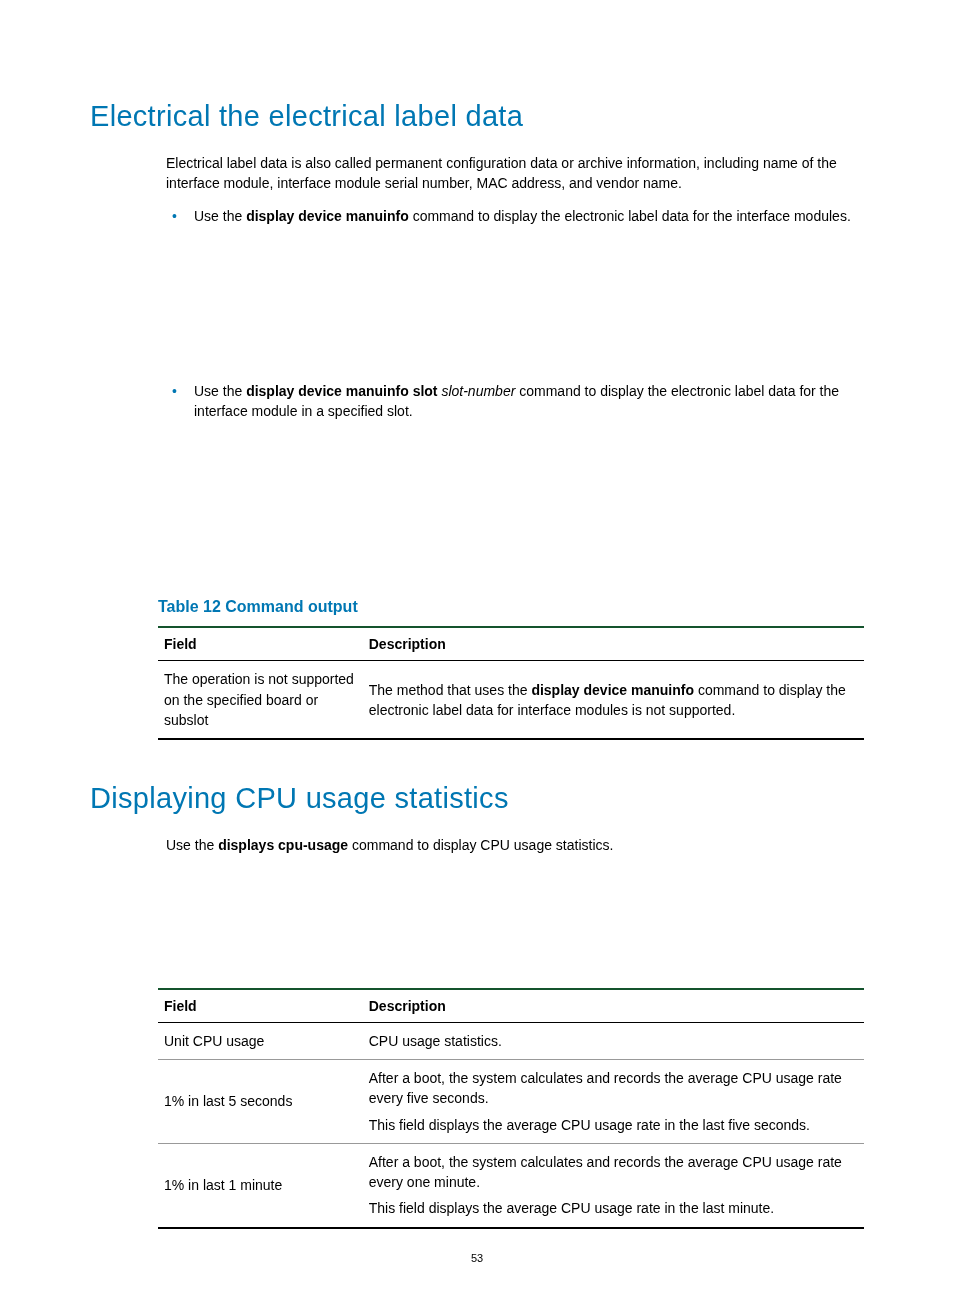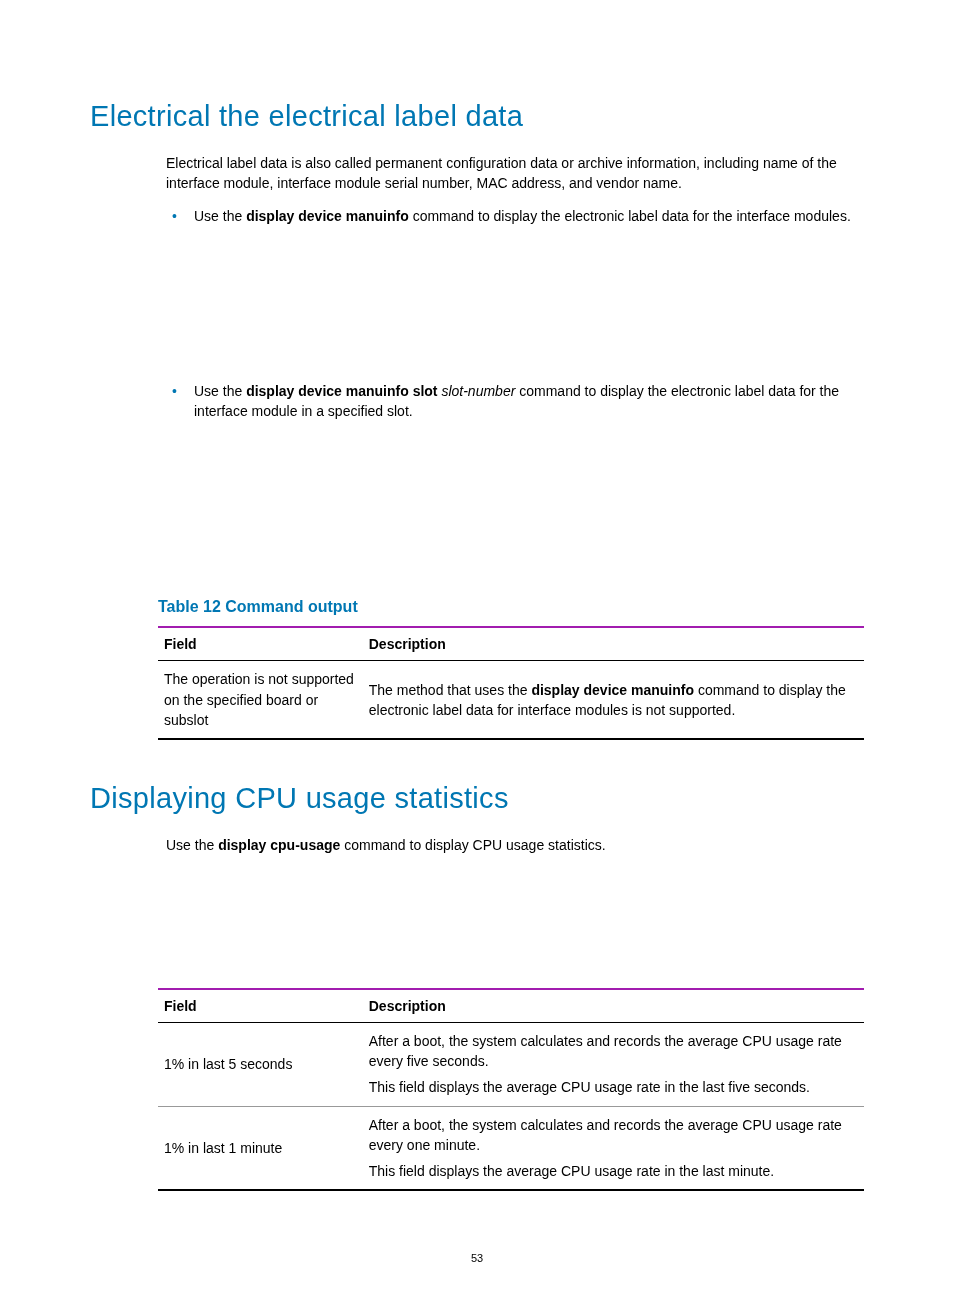--- a/index.html
+++ b/index.html
@@ -63,21 +63,21 @@
   }
   table.cmd-out {
     width: 100%;
     border-collapse: collapse;
     font-size: 14px;
   }
   table.cmd-out th {
     text-align: left;
     font-weight: bold;
     padding: 8px 6px;
-    border-top: 2px solid #a21caf;
+    border-top: 2px solid #14532d;
     border-bottom: 1px solid #000;
   }
   table.cmd-out td {
     padding: 8px 6px;
     vertical-align: middle;
     line-height: 1.45;
   }
   table.cmd-out tbody tr {
     border-bottom: 1px solid #999;
   }
@@ -130,31 +130,35 @@
             <span>The method that uses the </span><span class="bold">display device manuinfo</span><span> command to display the electronic label data for interface modules is not supported.</span>
           </td>
         </tr>
       </tbody>
     </table>
   </div>
 
   <h1 class="heading" style="margin-top:42px;">Displaying CPU usage statistics</h1>
   <div class="body-indent">
     <p class="para">
-      <span>Use the </span><span class="bold">display cpu-usage</span><span> command to display CPU usage statistics.</span>
+      <span>Use the </span><span class="bold">displays cpu-usage</span><span> command to display CPU usage statistics.</span>
     </p>
     <div class="med-gap"></div>
     <table class="cmd-out">
       <thead>
         <tr>
           <th class="col-field">Field</th>
           <th>Description</th>
         </tr>
       </thead>
       <tbody>
+        <tr>
+          <td>Unit CPU usage</td>
+          <td>CPU usage statistics.</td>
+        </tr>
         <tr>
           <td>1% in last 5 seconds</td>
           <td>
             <span>After a boot, the system calculates and records the average CPU usage rate every five seconds.</span>
             <span class="sub-para">This field displays the average CPU usage rate in the last five seconds.</span>
           </td>
         </tr>
         <tr>
           <td>1% in last 1 minute</td>
           <td>

